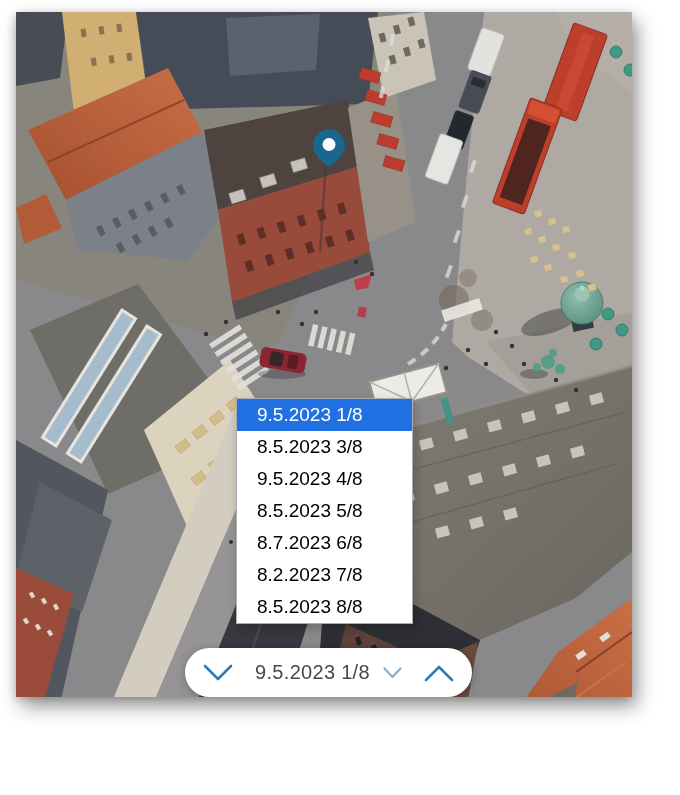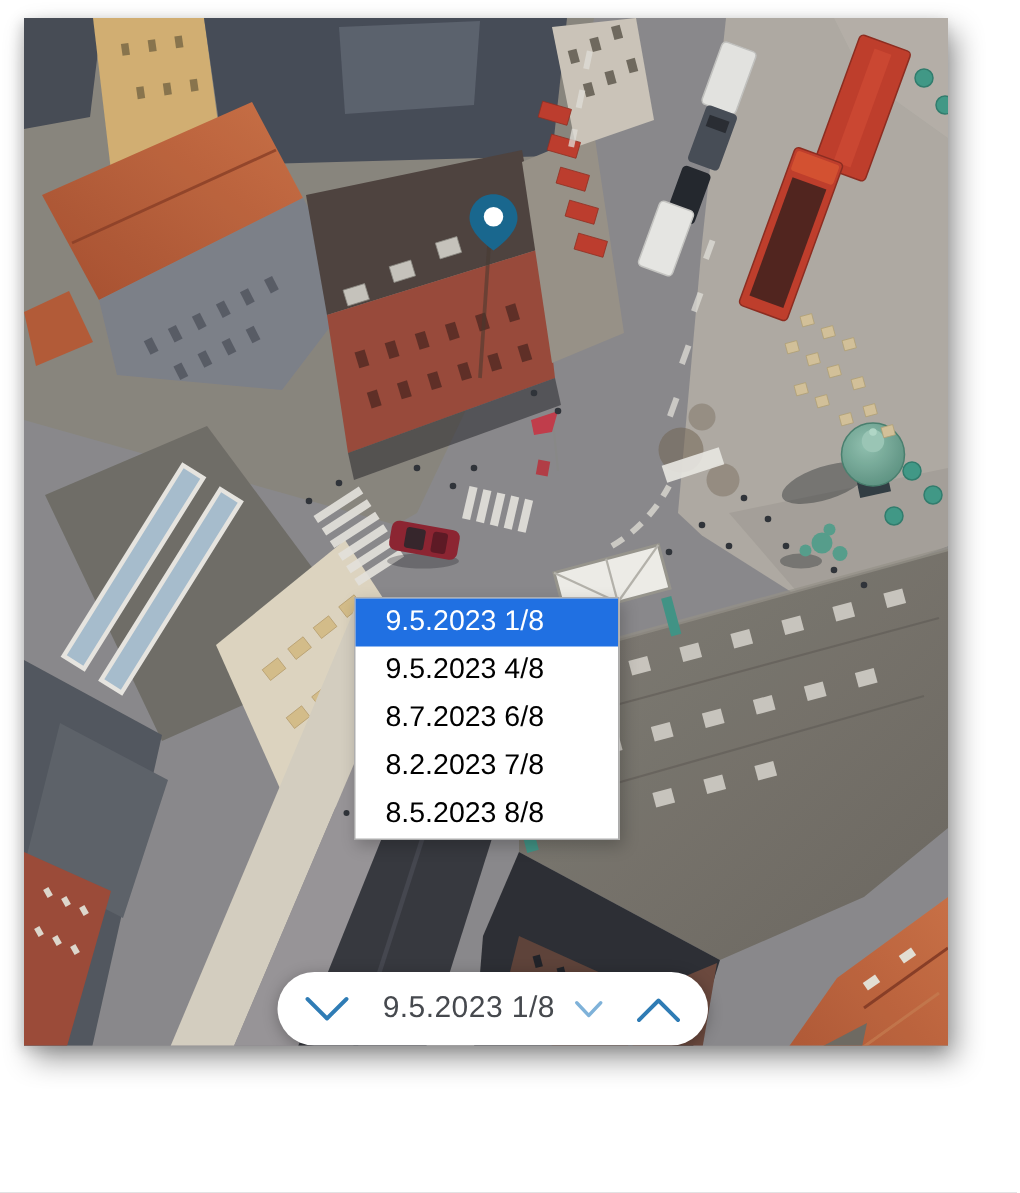--- a/index.html
+++ b/index.html
@@ -352,21 +352,23 @@
     <rect x="0" y="0" width="616" height="737" fill="rgba(120,110,95,0.05)"></rect>
   </svg>
 
   <svg class="pin" width="34" height="41" viewBox="0 0 34 41">
     <path d="M17 1.5 C26 1.5 33 8.6 33 17.4 C33 28.5 17 39 17 39 C17 39 1 28.5 1 17.4 C1 8.6 8 1.5 17 1.5 Z" fill="#19678e"></path>
     <circle cx="17" cy="16.5" r="6.5" fill="#ffffff"></circle>
   </svg>
 
   <div class="dropdown">
     <div class="item selected">9.5.2023 1/8</div>
+    <div class="item">8.5.2023 3/8</div>
     <div class="item">9.5.2023 4/8</div>
+    <div class="item">8.5.2023 5/8</div>
     <div class="item">8.7.2023 6/8</div>
     <div class="item">8.2.2023 7/8</div>
     <div class="item">8.5.2023 8/8</div>
   </div>
 
   <div class="pill">
     <button class="nav-btn">
       <svg width="30" height="18" viewBox="0 0 30 18">
         <polyline points="2,2 15,15 28,2" fill="none" stroke="#2f7cb5" stroke-width="2.6" stroke-linecap="round" stroke-linejoin="round"></polyline>
       </svg>

